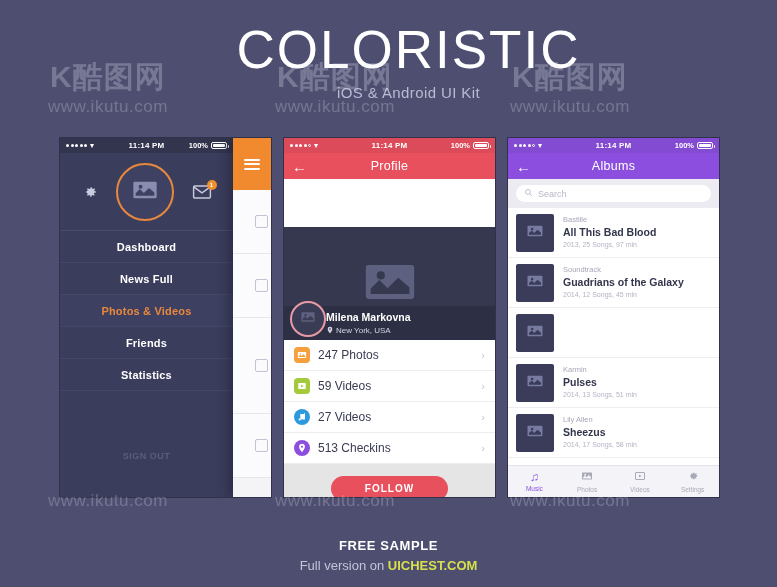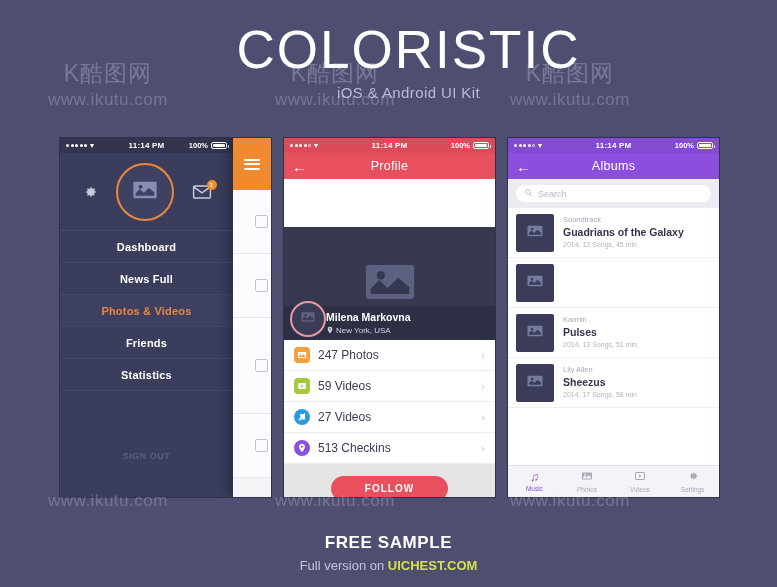--- a/index.html
+++ b/index.html
@@ -15,23 +15,23 @@
   .wm {
     position:absolute;
     pointer-events:none;
     opacity:.30;
     color:#e3e4ef;
     text-align:center;
     line-height:1;
     z-index:40;
   }
   .wm .logo {
-    font-size:23px;
+    font-size:30px;
     letter-spacing:1px;
-    font-weight:400;
+    font-weight:700;
     white-space:nowrap;
     opacity:.92;
     text-align:center;
   }
   .wm .url {
     font-size:17px;
     letter-spacing:.5px;
     margin-top:6px;
     opacity:.85;
   }
@@ -54,21 +54,21 @@
     margin-top:6px;
     letter-spacing:.4px;
   }
 
   
   .footer {
     position:absolute; left:0; right:0; bottom:14px;
     text-align:center; z-index:45;
   }
   .footer .fs {
-    font-size:17px; font-weight:700; color:#ffffff; letter-spacing:.6px;
+    font-size:13px; font-weight:700; color:#ffffff; letter-spacing:.6px;
   }
   .footer .fv {
     font-size:13px; color:#c3c5d9; margin-top:5px;
   }
   .footer .fv b { color:#d7e04b; font-weight:700; }
 
   
   .phone {
     position:absolute;
     top:138px;
@@ -534,57 +534,71 @@
   <div class="album-list">
     <div class="album-row">
       <span class="album-thumb">
         <span class="ph-ic">
           <svg viewBox="0 0 24 24" width="18" height="18" fill="currentColor">
               <path d="M21 5H3a1 1 0 00-1 1v12a1 1 0 001 1h18a1 1 0 001-1V6a1 1 0 00-1-1zm-1 12H4v-2.2l3.6-3.6 3.4 3.4 4.4-4.4L20 14.2V17zM8.2 11a1.7 1.7 0 110-3.4 1.7 1.7 0 010 3.4z"></path>
             </svg>
         </span>
       </span>
       <span class="album-meta">
-        <span class="a-artist" style="display:block">Soundtrack</span>
-        <span class="a-title" style="display:block">Guadrians of the Galaxy</span>
-        <span class="a-info" style="display:block">2014, 12 Songs, 45 min</span>
+        <span class="a-artist" style="display:block">Bastille</span>
+        <span class="a-title" style="display:block">All This Bad Blood</span>
+        <span class="a-info" style="display:block">2013, 25 Songs, 97 min</span>
       </span>
     </div>
     <div class="album-row">
       <span class="album-thumb">
         <span class="ph-ic">
           <svg viewBox="0 0 24 24" width="18" height="18" fill="currentColor">
               <path d="M21 5H3a1 1 0 00-1 1v12a1 1 0 001 1h18a1 1 0 001-1V6a1 1 0 00-1-1zm-1 12H4v-2.2l3.6-3.6 3.4 3.4 4.4-4.4L20 14.2V17zM8.2 11a1.7 1.7 0 110-3.4 1.7 1.7 0 010 3.4z"></path>
             </svg>
         </span>
       </span>
+      <span class="album-meta">
+        <span class="a-artist" style="display:block">Soundtrack</span>
+        <span class="a-title" style="display:block">Guadrians of the Galaxy</span>
+        <span class="a-info" style="display:block">2014, 12 Songs, 45 min</span>
+      </span>
     </div>
     <div class="album-row">
       <span class="album-thumb">
         <span class="ph-ic">
           <svg viewBox="0 0 24 24" width="18" height="18" fill="currentColor">
               <path d="M21 5H3a1 1 0 00-1 1v12a1 1 0 001 1h18a1 1 0 001-1V6a1 1 0 00-1-1zm-1 12H4v-2.2l3.6-3.6 3.4 3.4 4.4-4.4L20 14.2V17zM8.2 11a1.7 1.7 0 110-3.4 1.7 1.7 0 010 3.4z"></path>
             </svg>
         </span>
       </span>
-      <span class="album-meta">
-        <span class="a-artist" style="display:block">Karmin</span>
-        <span class="a-title" style="display:block">Pulses</span>
-        <span class="a-info" style="display:block">2014, 13 Songs, 51 min</span>
-      </span>
     </div>
     <div class="album-row">
       <span class="album-thumb">
         <span class="ph-ic">
           <svg viewBox="0 0 24 24" width="18" height="18" fill="currentColor">
               <path d="M21 5H3a1 1 0 00-1 1v12a1 1 0 001 1h18a1 1 0 001-1V6a1 1 0 00-1-1zm-1 12H4v-2.2l3.6-3.6 3.4 3.4 4.4-4.4L20 14.2V17zM8.2 11a1.7 1.7 0 110-3.4 1.7 1.7 0 010 3.4z"></path>
             </svg>
         </span>
       </span>
       <span class="album-meta">
+        <span class="a-artist" style="display:block">Karmin</span>
+        <span class="a-title" style="display:block">Pulses</span>
+        <span class="a-info" style="display:block">2014, 13 Songs, 51 min</span>
+      </span>
+    </div>
+    <div class="album-row">
+      <span class="album-thumb">
+        <span class="ph-ic">
+          <svg viewBox="0 0 24 24" width="18" height="18" fill="currentColor">
+              <path d="M21 5H3a1 1 0 00-1 1v12a1 1 0 001 1h18a1 1 0 001-1V6a1 1 0 00-1-1zm-1 12H4v-2.2l3.6-3.6 3.4 3.4 4.4-4.4L20 14.2V17zM8.2 11a1.7 1.7 0 110-3.4 1.7 1.7 0 010 3.4z"></path>
+            </svg>
+        </span>
+      </span>
+      <span class="album-meta">
         <span class="a-artist" style="display:block">Lily Allen</span>
         <span class="a-title" style="display:block">Sheezus</span>
         <span class="a-info" style="display:block">2014, 17 Songs, 58 min</span>
       </span>
     </div>
   </div>
 
   <div class="tabbar">
     <div class="tab active">
       <span class="ic">♫</span>

